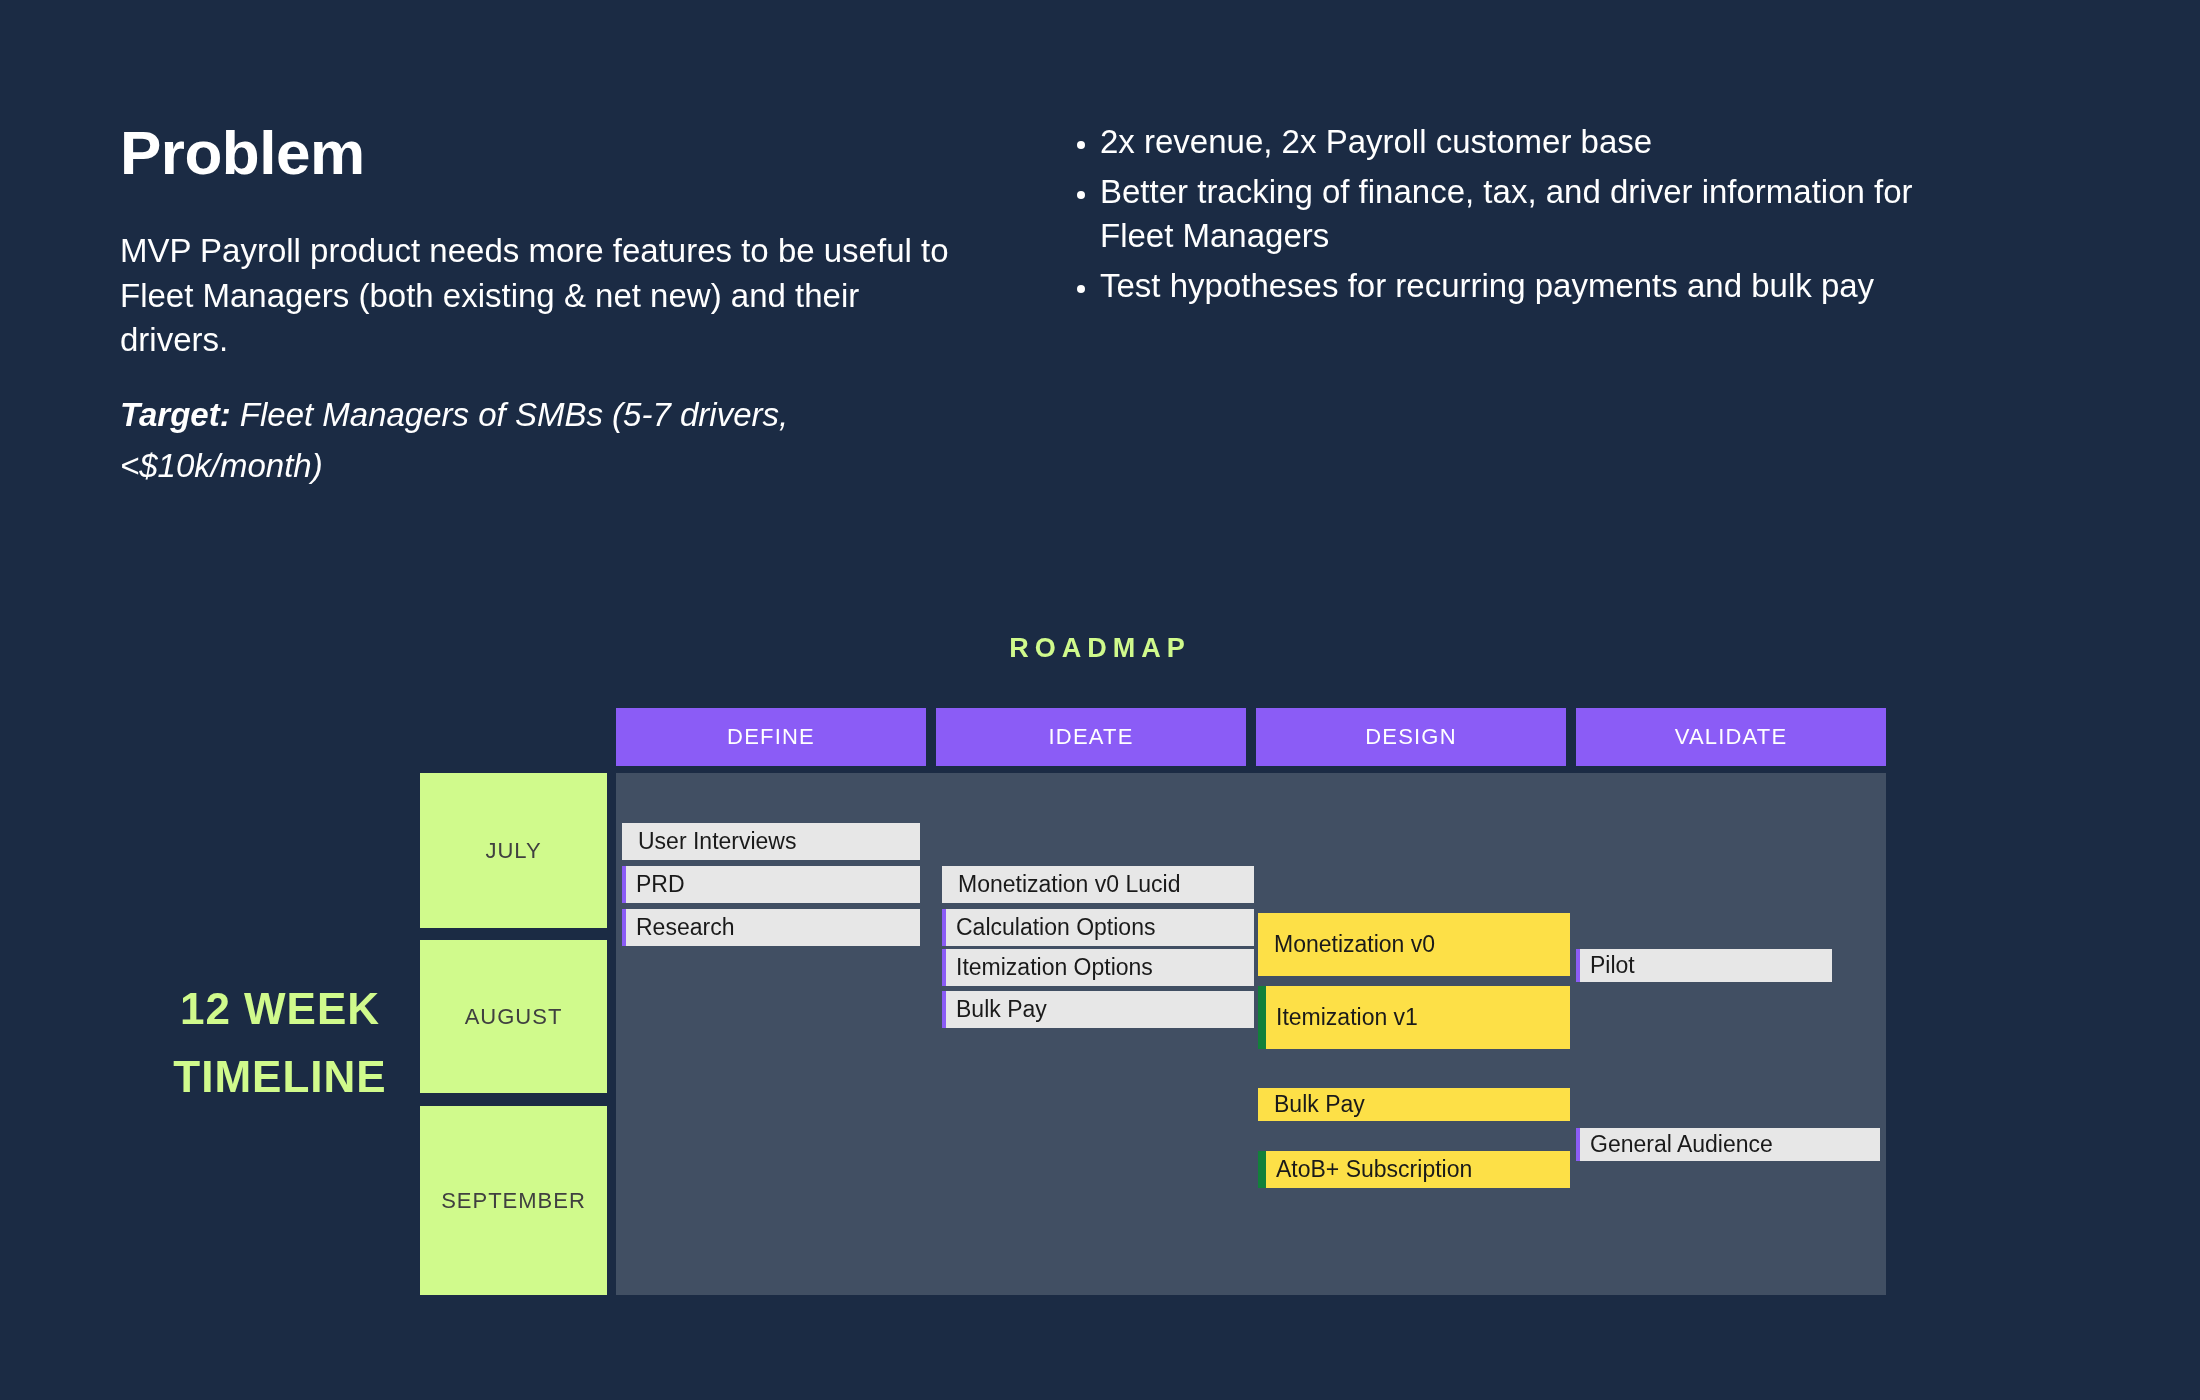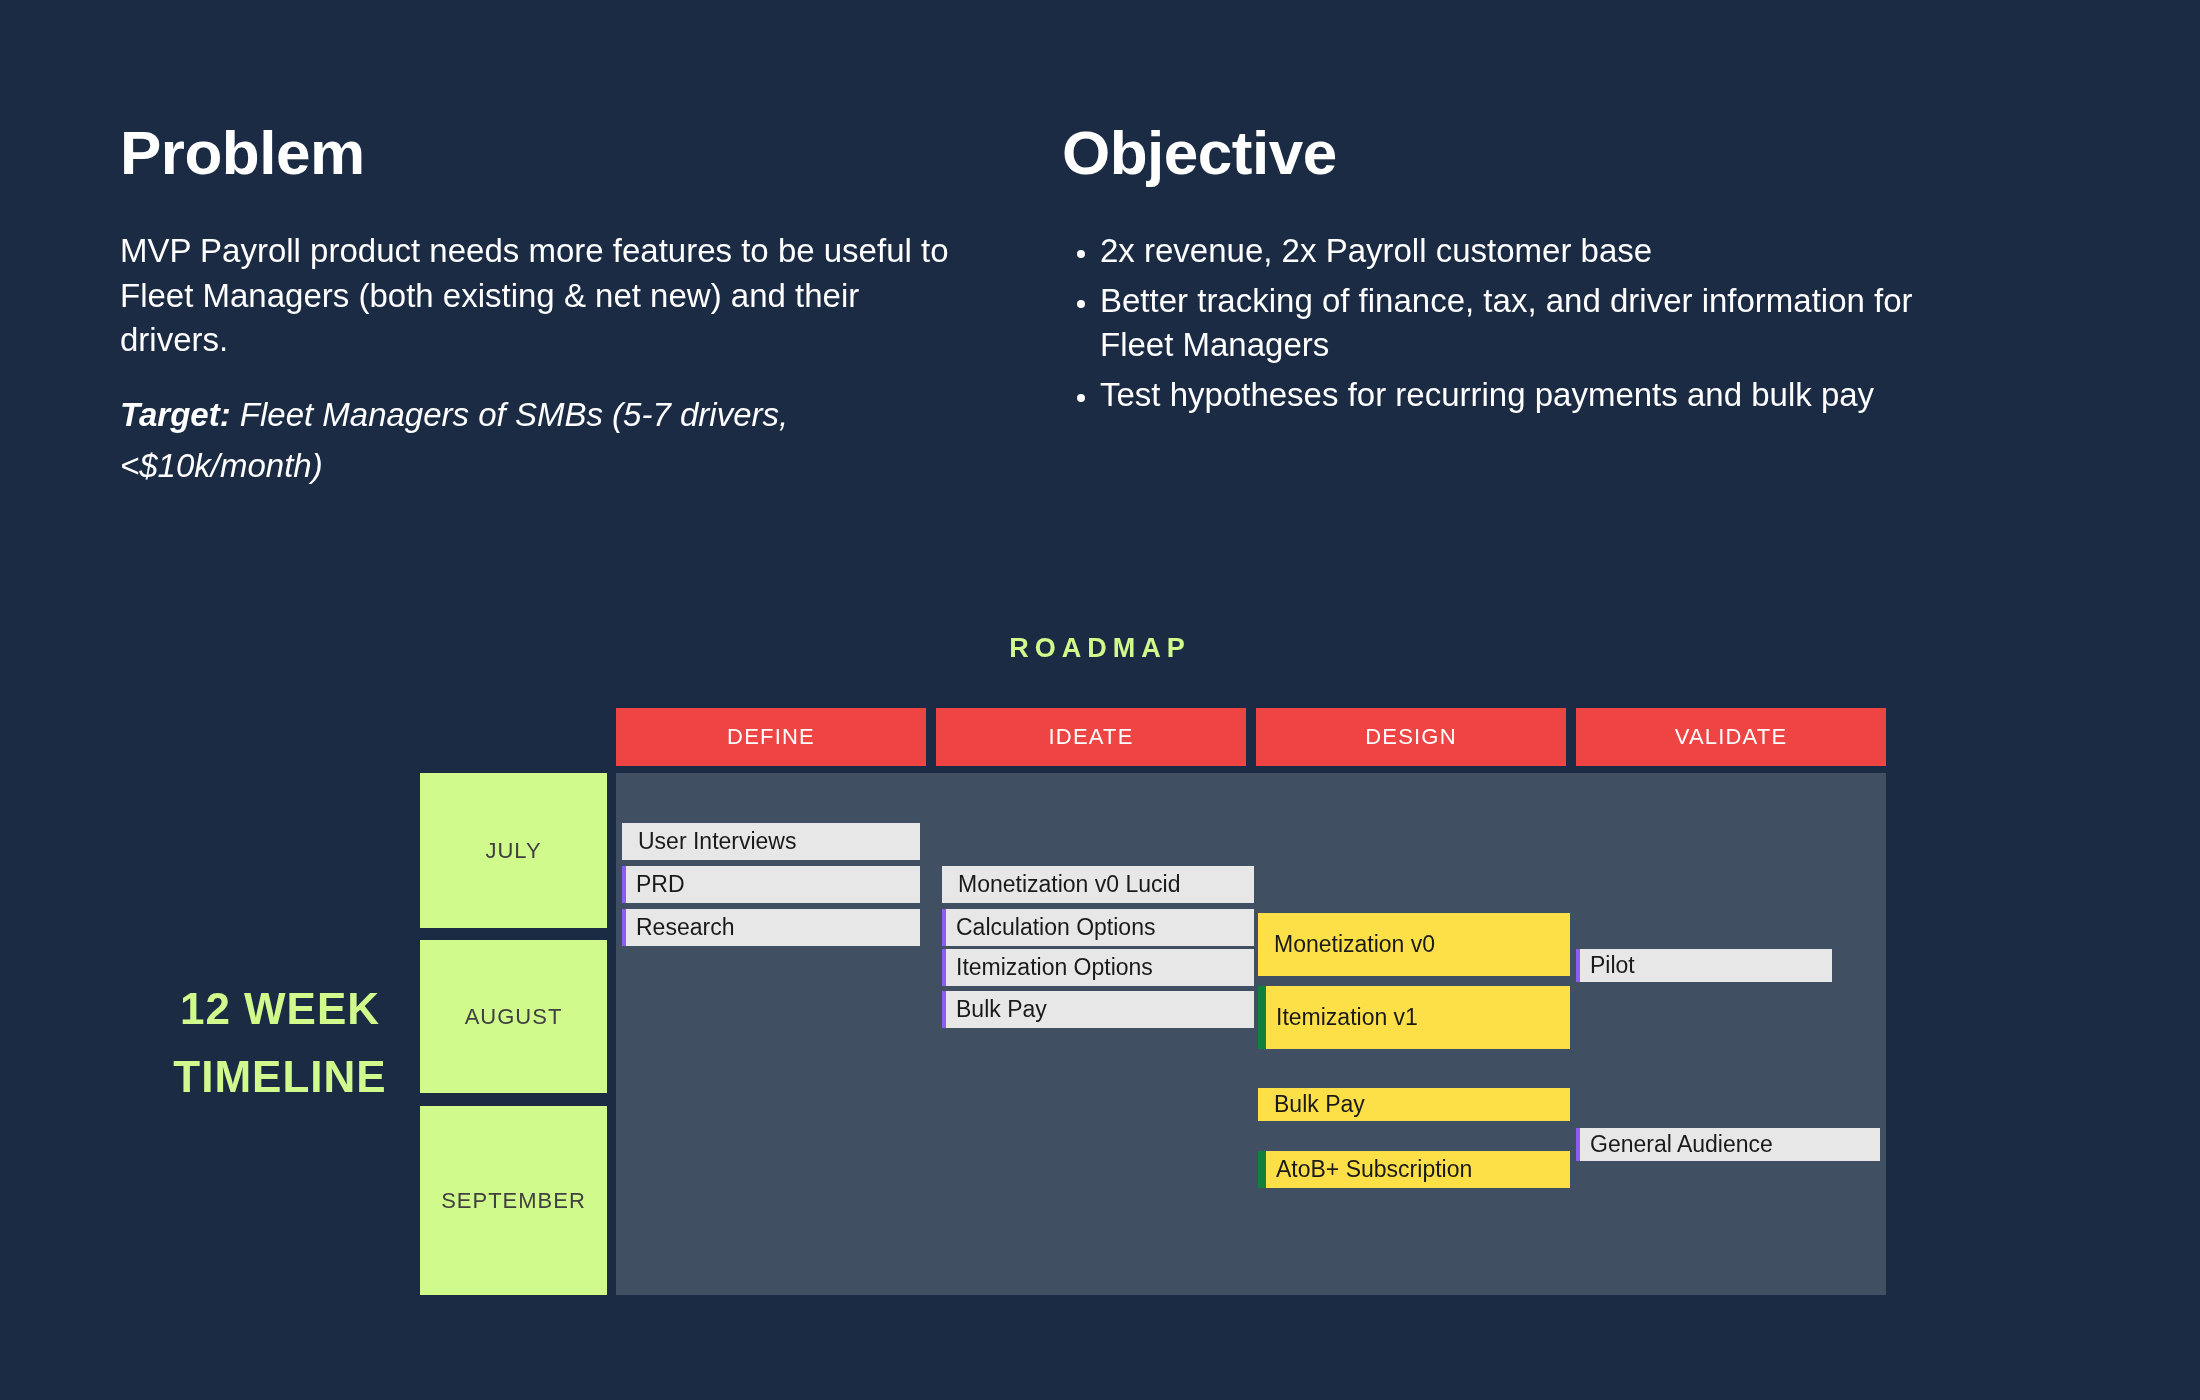--- a/index.html
+++ b/index.html
@@ -93,21 +93,21 @@
     position: absolute;
     left: 616px;
     top: 708px;
     width: 1270px;
     height: 58px;
     display: flex;
     gap: 10px;
   }
   .phase-cell {
     flex: 1 1 0;
-    background: #ef4444;
+    background: #8b5cf6;
     color: #ffffff;
     font-size: 22px;
     letter-spacing: 1.2px;
     display: flex;
     align-items: center;
     justify-content: center;
   }
 
   
   .months {
@@ -163,21 +163,20 @@
 
   <div class="col col-problem">
     <h1 class="col-title">Problem</h1>
     <div class="col-body">
       <p>MVP Payroll product needs more features to be useful to Fleet Managers (both existing &amp; net new) and their drivers.</p>
       <p class="target-line"><span class="target-label">Target:</span><span> Fleet Managers of SMBs (5-7 drivers, &lt;$10k/month)</span></p>
     </div>
   </div>
 
   <div class="col col-objective">
-    <h1 class="col-title">Objective</h1>
     <ul class="bullets">
       <li>2x revenue, 2x Payroll customer base</li>
       <li>Better tracking of finance, tax, and driver information for Fleet Managers</li>
       <li>Test hypotheses for recurring payments and bulk pay</li>
     </ul>
   </div>
 
 </div>
 
 <div class="roadmap-title">ROADMAP</div>

